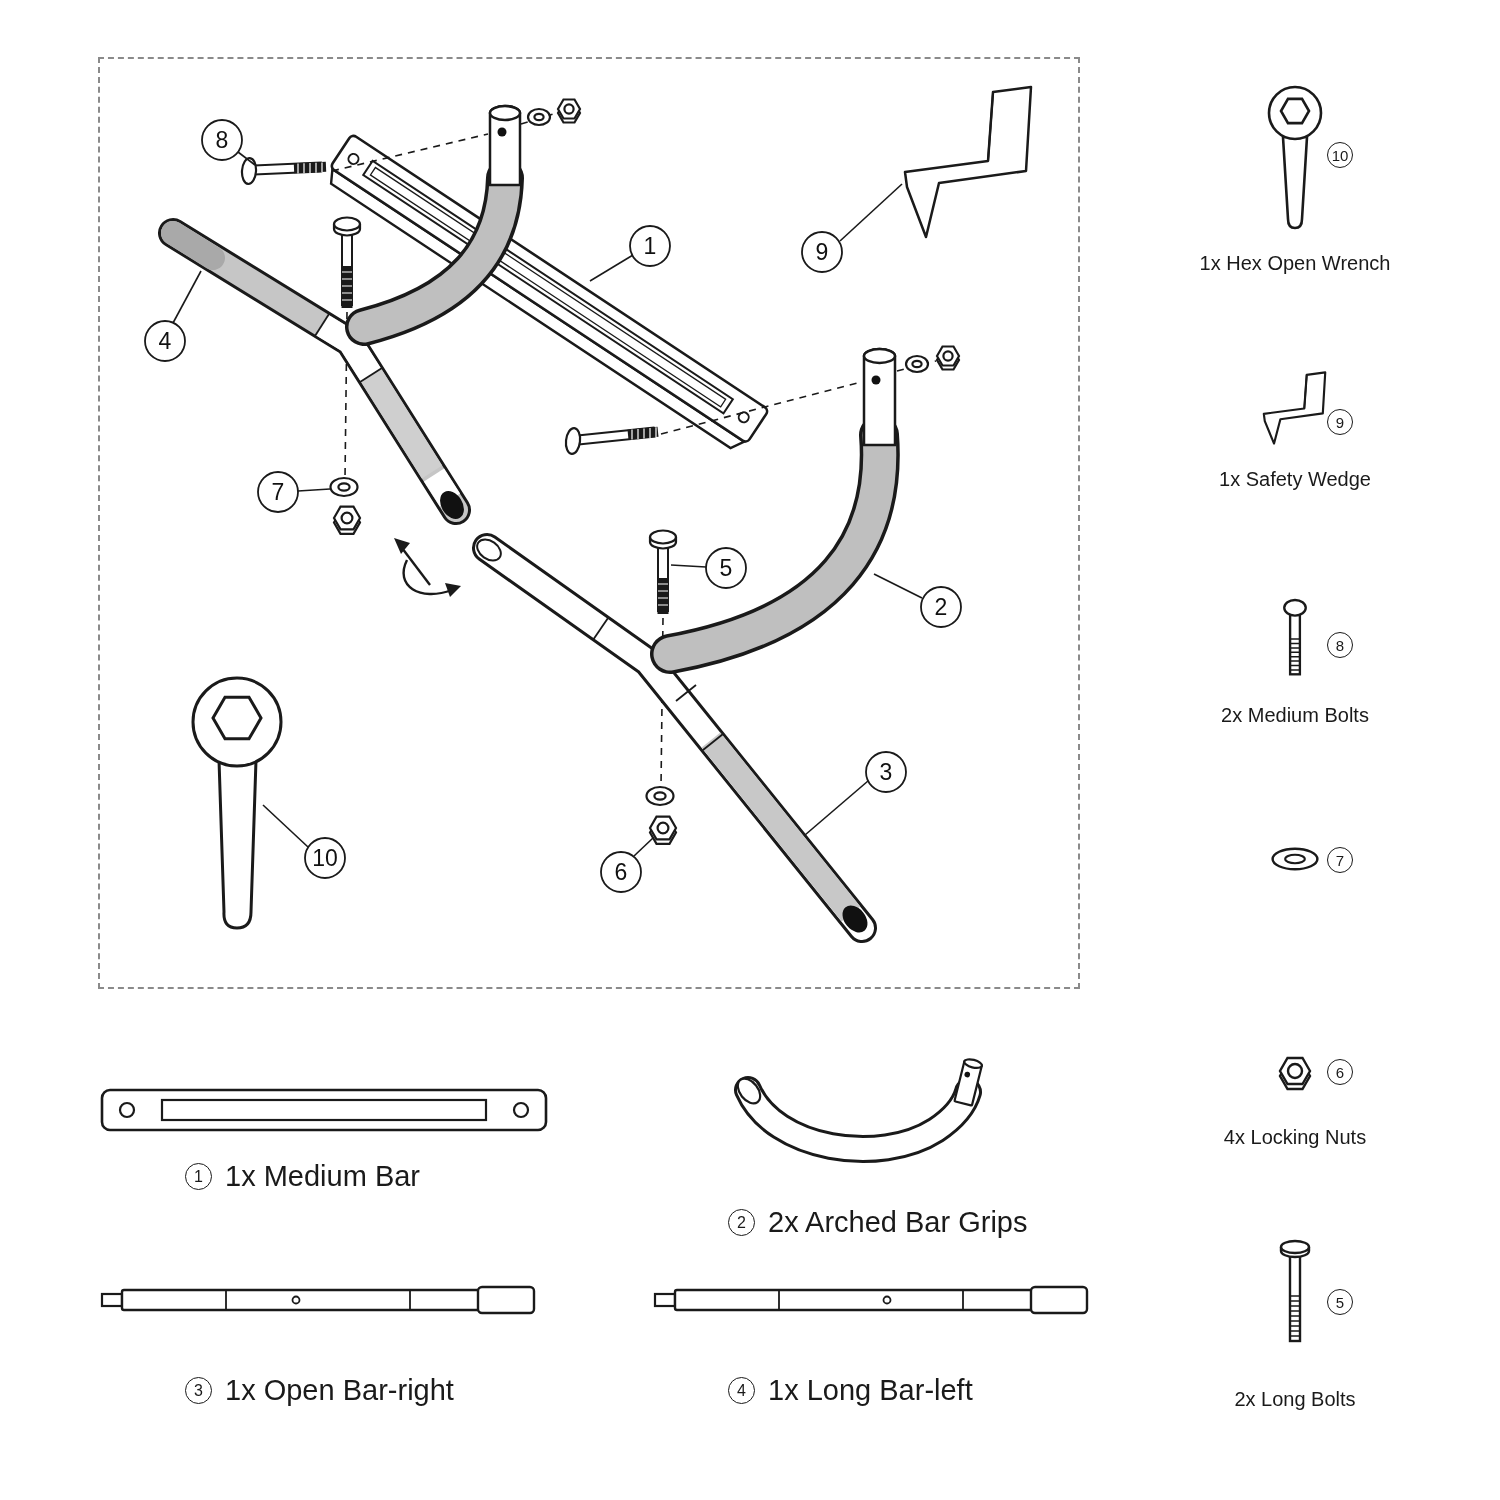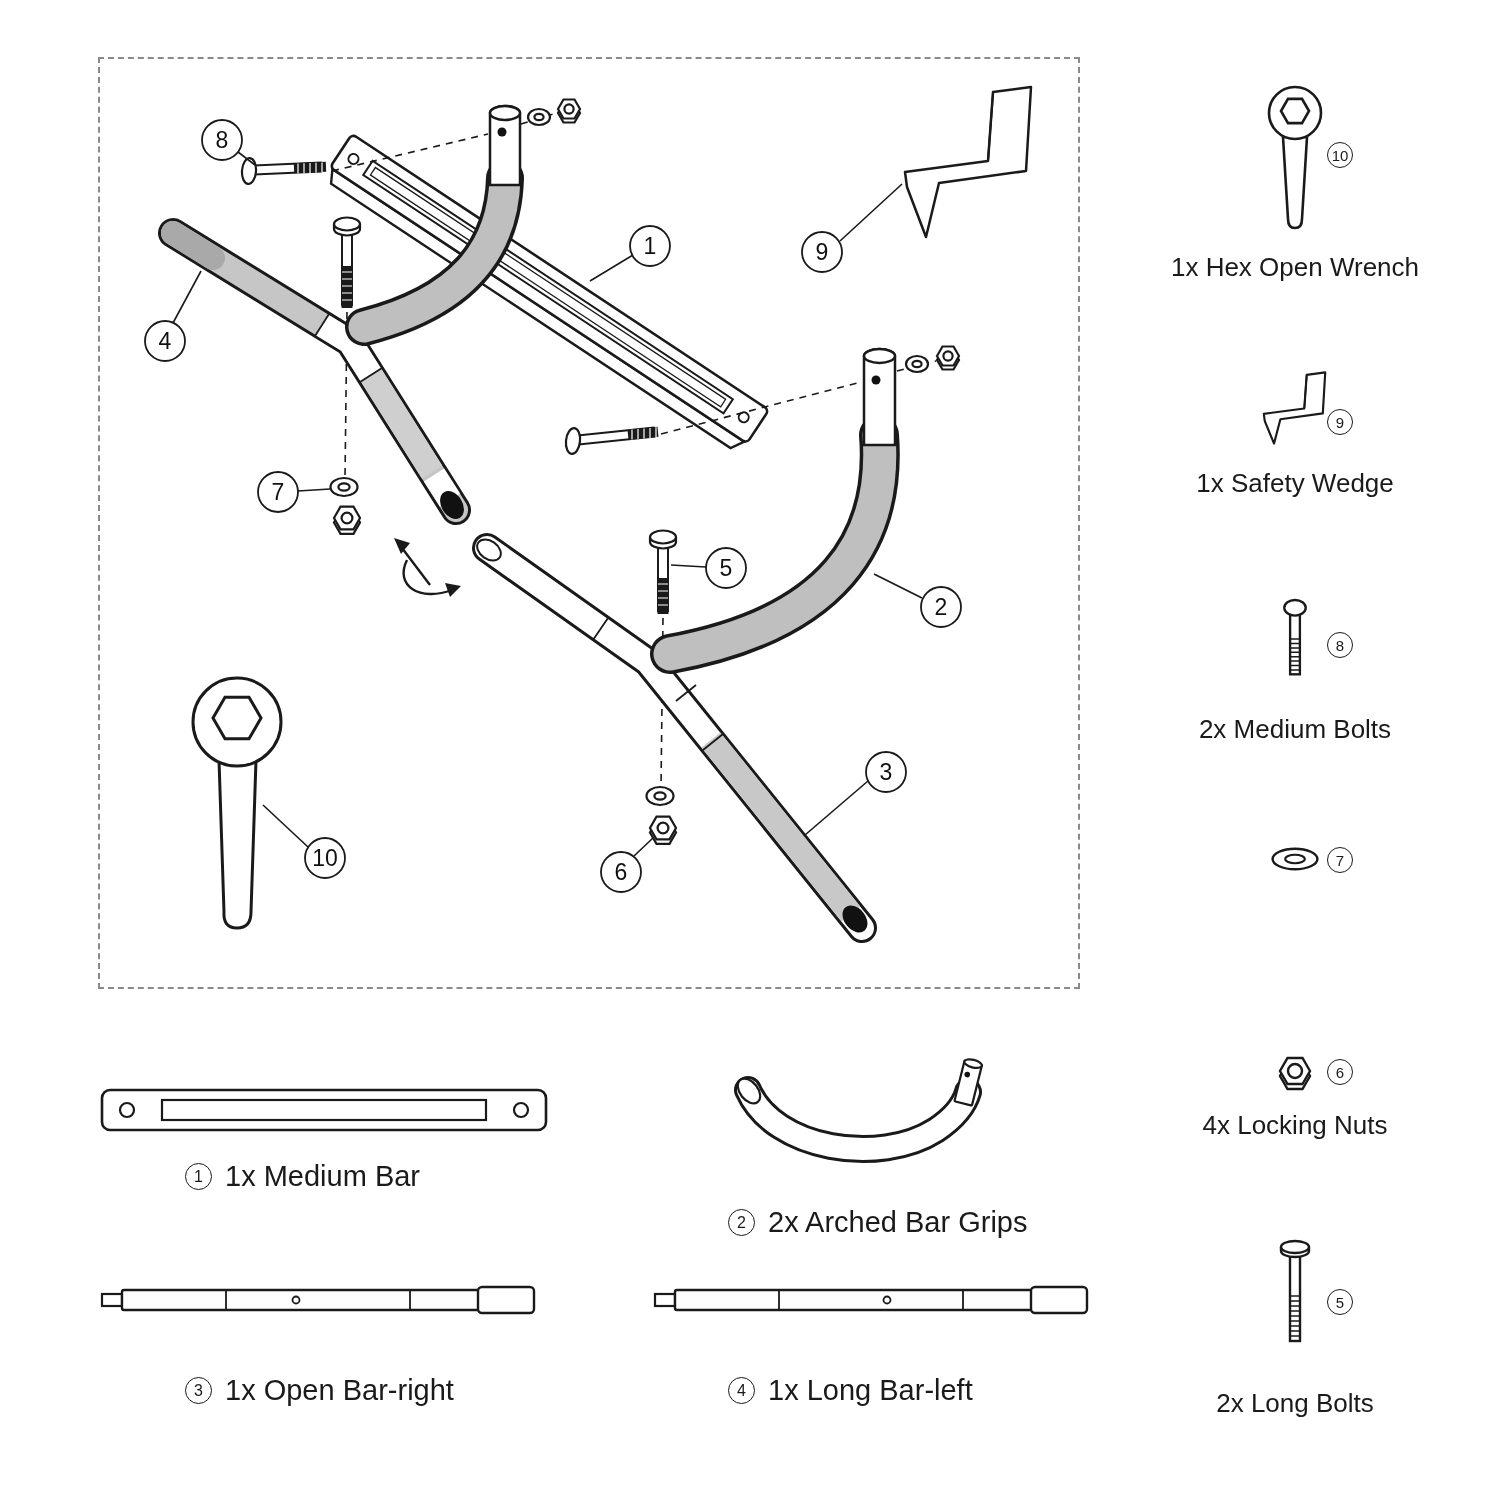--- a/index.html
+++ b/index.html
@@ -17,21 +17,21 @@
   .abs { position: absolute; }
 
   .right-item { position: absolute; left: 1130px; width: 330px; text-align: center; }
   .icon-wrap { display: flex; justify-content: center; }
   .badge {
     position: absolute; left: 197px; width: 26px; height: 26px;
     border: 1.5px solid #1a1a1a; border-radius: 50%;
     display: flex; align-items: center; justify-content: center;
     font-size: 15px; background: #fff;
   }
-  .item-label { font-size: 26px; white-space: nowrap; }
+  .item-label { font-size: 20px; white-space: nowrap; }
 
   .bottom-label { position: absolute; display: flex; align-items: center; gap: 13px; font-size: 29px; }
   .badge-inline {
     width: 27px; height: 27px; border: 1.5px solid #1a1a1a; border-radius: 50%;
     display: inline-flex; align-items: center; justify-content: center;
     font-size: 16px; flex: 0 0 auto;
   }
 
   .callout circle { fill: #ffffff; stroke: #1a1a1a; stroke-width: 1.8; }
   .callout text {
@@ -281,21 +281,21 @@
 
   <div class="right-item" style="top:598px">
     <div class="icon-wrap">
       <svg width="40" height="90" viewBox="0 0 40 92">
         <rect x="15" y="16" width="10" height="62" fill="#fff" stroke="#1a1a1a" stroke-width="2.4"></rect>
         <ellipse cx="20" cy="10" rx="11" ry="8" fill="#fff" stroke="#1a1a1a" stroke-width="2.4"></ellipse>
         <path d="M14,42 L26,42 M14,46.5 L26,46.5 M14,51 L26,51 M14,55.5 L26,55.5 M14,60 L26,60 M14,64.5 L26,64.5 M14,69 L26,69 M14,73.5 L26,73.5" stroke="#1a1a1a" stroke-width="1.5"></path>
       </svg>
     </div>
     <span class="badge" style="top:34px">8</span>
-    <div class="item-label" style="margin-top:26px">2x Medium Bolts</div>
+    <div class="item-label" style="margin-top:16px">2x Medium Bolts</div>
   </div>
 
   <div class="right-item" style="top:845px">
     <div class="icon-wrap">
       <svg width="56" height="28" viewBox="0 0 56 30">
         <ellipse cx="28" cy="15" rx="24" ry="11" fill="#fff" stroke="#1a1a1a" stroke-width="2.6"></ellipse>
         <ellipse cx="28" cy="15" rx="10.5" ry="4.5" fill="#fff" stroke="#1a1a1a" stroke-width="2.2"></ellipse>
       </svg>
     </div>
     <span class="badge" style="top:2px">7</span>
@@ -303,21 +303,21 @@
 
   <div class="right-item" style="top:1052px">
     <div class="icon-wrap">
       <svg width="44" height="42" viewBox="0 0 44 42">
         <polygon points="37,24 29.5,11 14.5,11 7,24 14.5,37 29.5,37" fill="#fff" stroke="#1a1a1a" stroke-width="2.4"></polygon>
         <polygon points="37,19 29.5,6 14.5,6 7,19 14.5,32 29.5,32" fill="#fff" stroke="#1a1a1a" stroke-width="2.4"></polygon>
         <circle cx="22" cy="19" r="7" fill="#fff" stroke="#1a1a1a" stroke-width="2.4"></circle>
       </svg>
     </div>
     <span class="badge" style="top:7px">6</span>
-    <div class="item-label" style="margin-top:16px">4x Locking Nuts</div>
+    <div class="item-label" style="margin-top:32px">4x Locking Nuts</div>
   </div>
 
   <div class="right-item" style="top:1238px">
     <div class="icon-wrap">
       <svg width="40" height="112" viewBox="0 0 40 112">
         <rect x="15" y="14" width="10" height="89" fill="#fff" stroke="#1a1a1a" stroke-width="2.4"></rect>
         <path d="M6,9 L6,13 A14,6 0 0 0 34,13 L34,9" fill="#fff" stroke="#1a1a1a" stroke-width="2.4"></path>
         <ellipse cx="20" cy="9" rx="14" ry="6" fill="#fff" stroke="#1a1a1a" stroke-width="2.4"></ellipse>
         <path d="M14,58 L26,58 M14,63 L26,63 M14,68 L26,68 M14,73 L26,73 M14,78 L26,78 M14,83 L26,83 M14,88 L26,88 M14,93 L26,93 M14,98 L26,98" stroke="#1a1a1a" stroke-width="1.5"></path>
       </svg>

